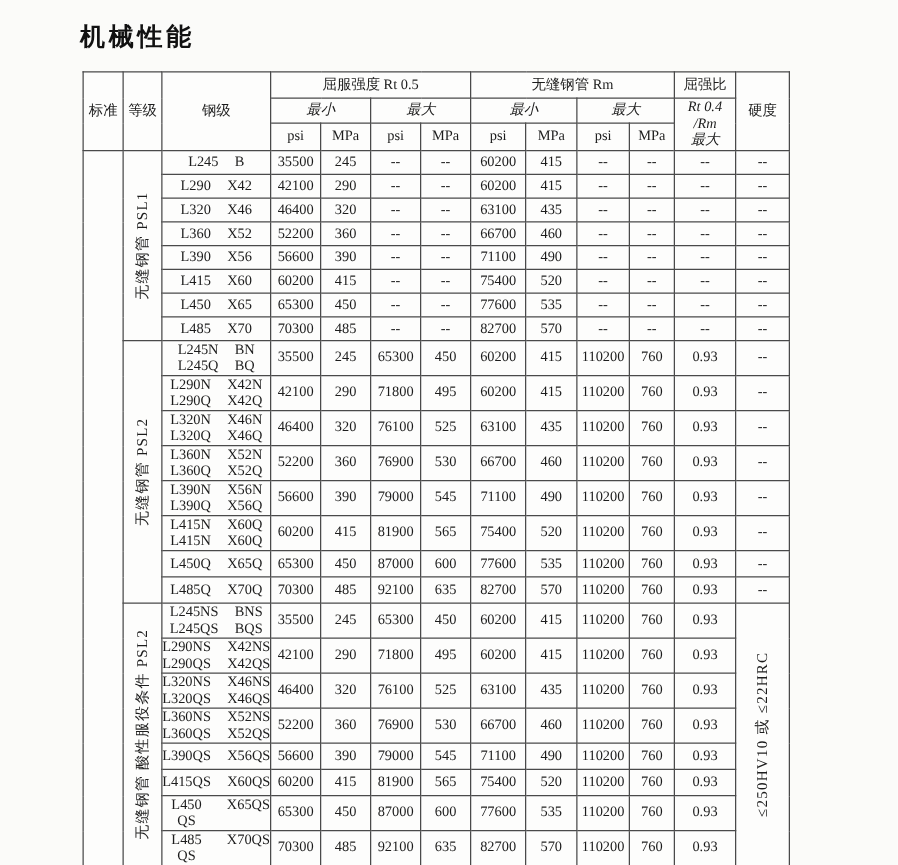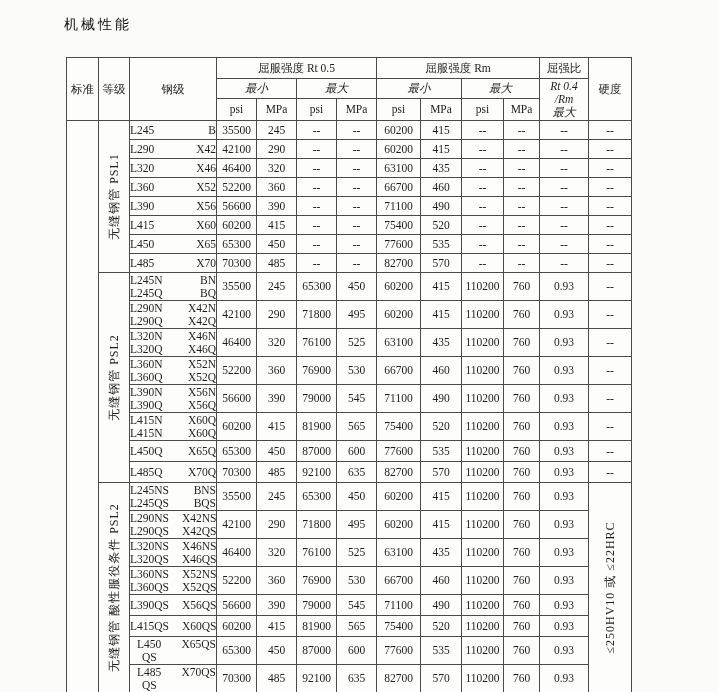--- a/index.html
+++ b/index.html
@@ -6,21 +6,21 @@
   body{
     width:718px;height:692px;
     background:#fbfbf9;
     font-family:"Liberation Serif","DejaVu Serif",serif;
     color:#1c1c1c;
     overflow:hidden;
   }
   .page{position:relative;width:718px;height:692px;}
   .doc-title{
     position:absolute;left:64px;top:16px;
-    font-size:14px;font-weight:normal;letter-spacing:3px;
+    font-size:20px;font-weight:bold;letter-spacing:3px;
     color:#111;
   }
   table.props{
     position:absolute;left:66px;top:57px;
     width:566px;
     border-collapse:collapse;table-layout:fixed;
     background:#fdfdfc;
   }
   table.props td{
     border:1px solid #4a4a4a;
@@ -42,21 +42,21 @@
     position:absolute;left:0;top:0;right:0;bottom:0;
     display:flex;align-items:center;justify-content:center;
   }
   td.vcell .vtext{
     transform:rotate(-90deg);
     white-space:nowrap;
     font-size:12px;letter-spacing:1px;
   }
   td.steel{padding:1px 2px;}
   td.steel .sline{
-    display:flex;justify-content:space-between;gap:13px;
+    display:flex;justify-content:center;gap:13px;
     line-height:12.5px;font-size:11.5px;
   }
   td.num{font-size:11.5px;}
 </style>
 </head>
 <body>
 
 <div class="page">
 
   <div class="doc-title">机械性能</div>
@@ -76,21 +76,21 @@
         <col style="width:36px">
       <col style="width:49px">
         <col style="width:43px">
     </colgroup>
     <thead>
       <tr class="h1">
         <td rowspan="3">标准</td>
         <td rowspan="3">等级</td>
         <td rowspan="3">钢级</td>
         <td colspan="4">屈服强度 Rt 0.5</td>
-        <td colspan="4">屈服强度 Rm</td>
+        <td colspan="4">无缝钢管 Rm</td>
         <td>屈强比</td>
         <td rowspan="3">硬度</td>
       </tr>
       <tr class="h2">
         <td colspan="2">最小</td>
         <td colspan="2">最大</td>
         <td colspan="2">最小</td>
         <td colspan="2">最大</td>
         <td rowspan="2" class="pre">Rt 0.4
 /Rm

